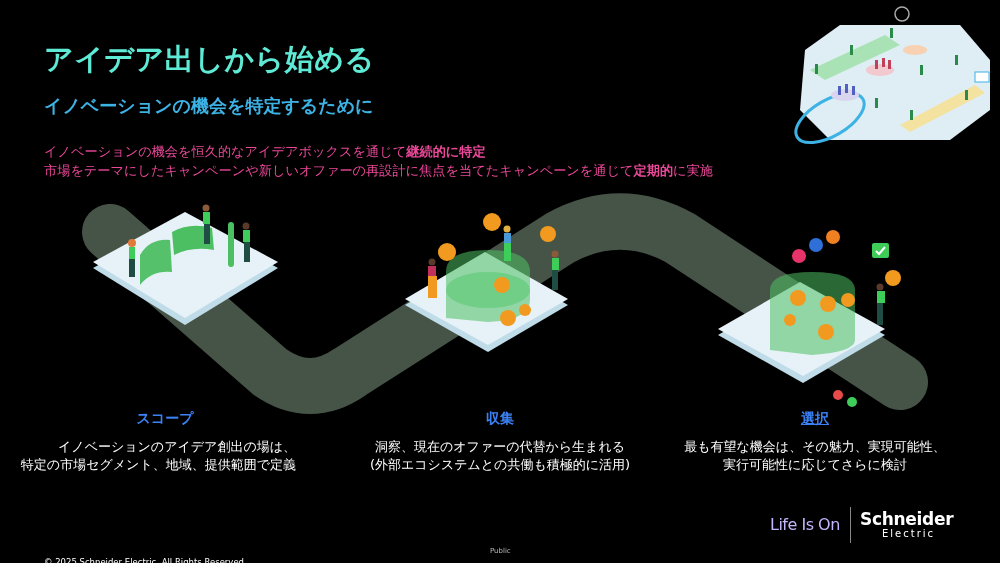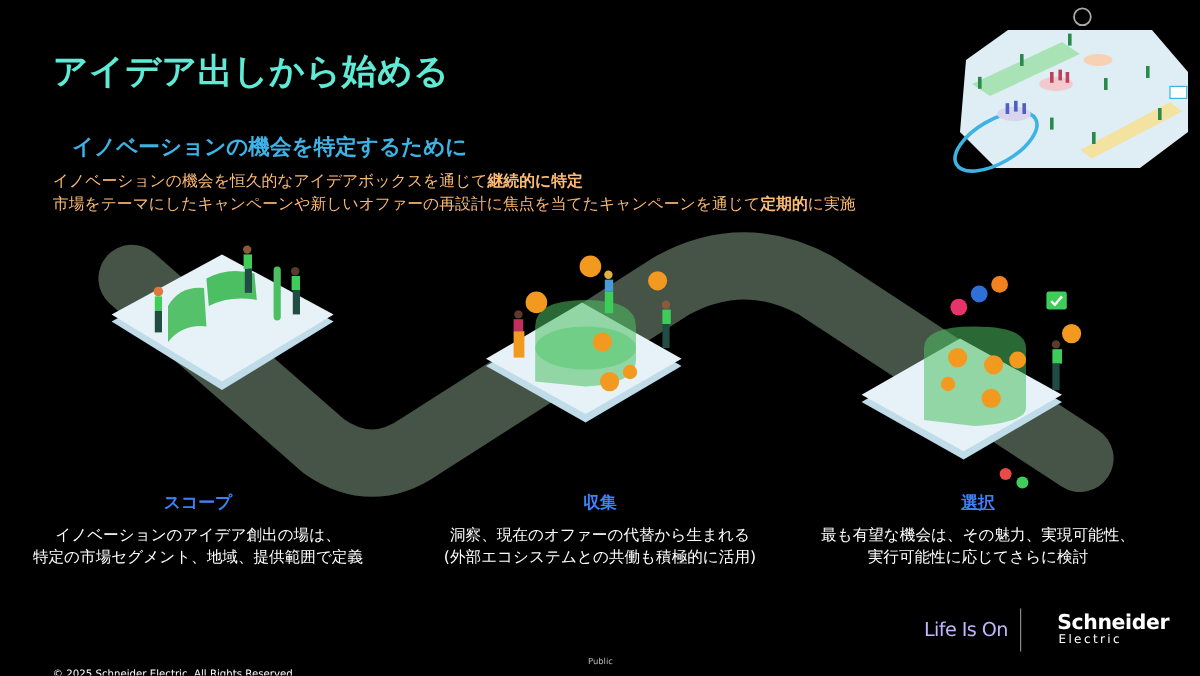--- a/index.html
+++ b/index.html
@@ -5,37 +5,37 @@
   html, body { margin:0; padding:0; }
   body {
     width:1000px; height:563px; background:#000; overflow:hidden;
     position:relative; font-family:"DejaVu Sans","Liberation Sans",sans-serif; color:#fff;
   }
   .title {
     position:absolute; left:44px; top:40px; font-size:29px; font-weight:bold;
     color:#5eead4; letter-spacing:0.5px; margin:0;
   }
   .subtitle {
-    position:absolute; left:44px; top:94px; font-size:18px; color:#3DB2E5; margin:16px;
+    position:absolute; left:44px; top:94px; font-size:18px; color:#3DB2E5; margin:0;
   }
-  .intro { position:absolute; left:44px; top:142px; font-size:13.2px; line-height:19px; color:#fdba74; }
+  .intro { position:absolute; left:44px; top:142px; font-size:13.2px; line-height:19px; color:#ec4899; }
   .intro b { font-weight:bold; }
   .path-svg { position:absolute; left:0; top:0; }
   .stage-title {
     position:absolute; font-size:14px; font-weight:bold; color:#3b82f6; text-align:center;
   }
   .stage-desc {
     position:absolute; font-size:13px; line-height:18px; color:#fff; text-align:center;
   }
   .footer-copy { position:absolute; left:44px; top:531px; font-size:8.5px; color:#fff;margin-top:26px; }
   .footer-class { position:absolute; left:490px; top:547px; font-size:7px; color:#bbb; }
   .lifeison { position:absolute; left:770px; top:515px; font-size:16px; color:#c4b5fd; letter-spacing:-0.5px; }
   .logo-divider { position:absolute; left:850px; top:507px; width:1px; height:36px; background:#888; }
   .logo { position:absolute; left:860px; top:510px; color:#fff; }
-  .logo-top { font-size:17px; font-weight:bold; line-height:18px; letter-spacing:-0.3px;margin-left:21px; }
+  .logo-top { font-size:17px; font-weight:bold; line-height:18px; letter-spacing:-0.3px; }
   .logo-bottom { font-size:10px; letter-spacing:2px; line-height:11px; padding-left:22px; }
   .hero-img { position:absolute; left:790px; top:0; width:210px; height:145px; }
 </style>
 </head>
 <body>
 
 <svg class="hero-img" viewBox="0 0 210 145">
   <polygon points="15,50 50,25 170,25 200,60 200,110 160,140 40,140 10,110" fill="#dfeef4"></polygon>
   <polygon points="20,70 95,35 110,45 35,80" fill="#a9e3b5"></polygon>
   <polygon points="110,125 185,85 195,93 120,132" fill="#f3e2a0"></polygon>
@@ -156,21 +156,21 @@
       <circle cx="880" cy="287" r="3.5" fill="#5a3a2a"></circle>
         <rect x="877" y="291" width="8" height="12" fill="#3DCD58"></rect>
         <rect x="877" y="303" width="6" height="22" fill="#1f4d44"></rect>
     </g>
     <circle cx="838" cy="395" r="5" fill="#E84A4A"></circle>
     <circle cx="852" cy="402" r="5" fill="#3DCD58"></circle>
   </g>
 </svg>
 
 <div class="stage-title" style="left:100px;top:410px;width:130px;">スコープ</div>
-<div class="stage-desc" style="left:20px;top:438px;width:290px;">
+<div class="stage-desc" style="left:6px;top:438px;width:290px;text-align:right;">
   <div>イノベーションのアイデア創出の場は、</div>
   <div>特定の市場セグメント、地域、提供範囲で定義</div>
 </div>
 
 <div class="stage-title" style="left:435px;top:410px;width:130px;">収集</div>
 <div class="stage-desc" style="left:350px;top:438px;width:300px;">
   <div>洞察、現在のオファーの代替から生まれる</div>
   <div>(外部エコシステムとの共働も積極的に活用)</div>
 </div>
 

